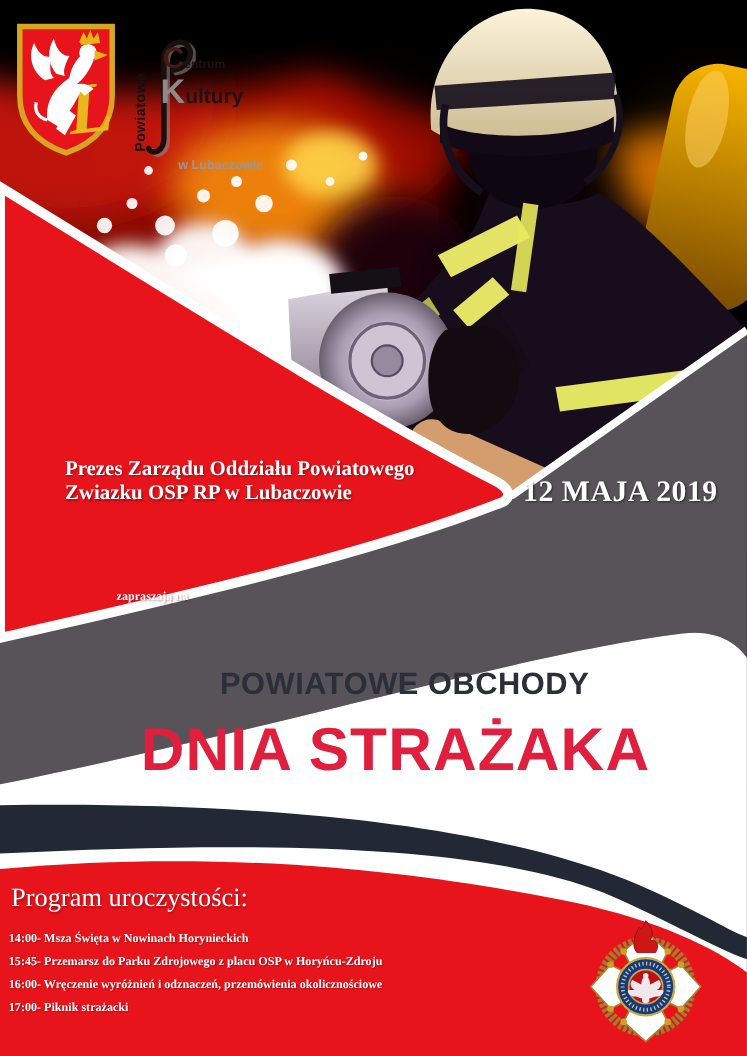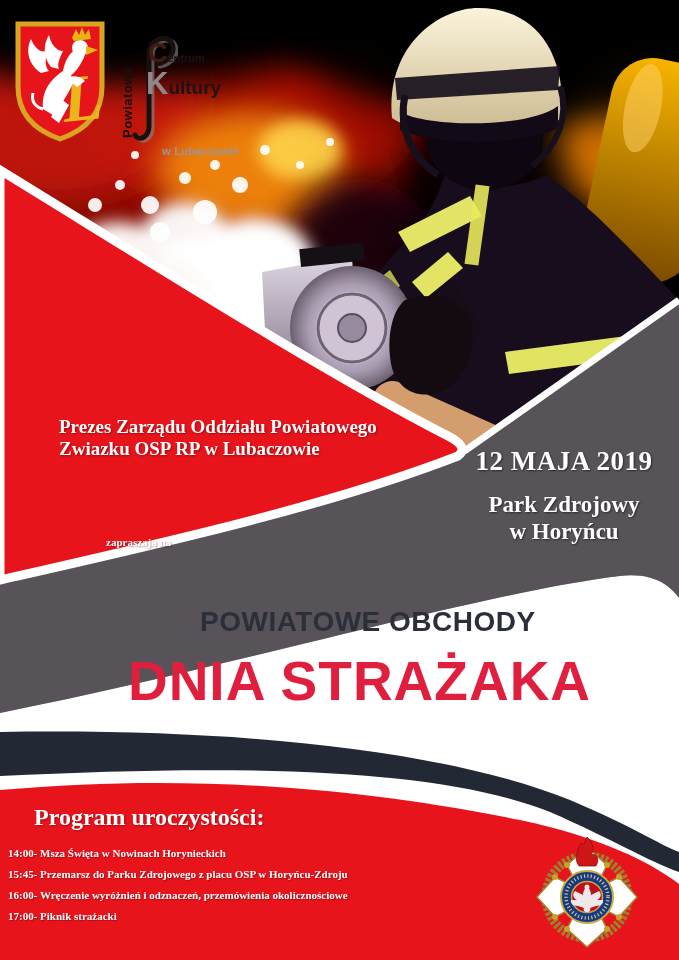--- a/index.html
+++ b/index.html
@@ -13,39 +13,38 @@
   .inv{
     left:28px;top:416px;width:420px;color:#fff;font-weight:bold;
     font-size:19px;line-height:22px;text-shadow:1px 1px 2px rgba(60,0,0,.45);margin-left:31px;
   }
   .inv .gap{height:18px;}
   .invite-line{
     left:106px;top:536px;color:#fff;font-weight:bold;font-size:11px;
     text-shadow:1px 1px 2px rgba(60,0,0,.45);
   }
   .date-block{
-    left:448px;top:446px;width:232px;text-align:center;color:#fff;
+    left:448px;top:431px;width:232px;text-align:center;color:#fff;
     font-weight:bold;text-shadow:1px 1px 2px rgba(0,0,0,.5);
   }
   .date-line{font-size:27px;letter-spacing:.5px;}
   .venue{font-size:23px;line-height:27px;margin-top:14px;}
   .subtitle{
     left:200px;right:34px;top:606px;text-align:left;
     font-family:"Liberation Sans",sans-serif;font-weight:bold;
     font-size:28px;letter-spacing:.5px;color:var(--subtitle,#2b2f3a);
   }
   .title{
     left:50px;right:10px;top:649px;text-align:center;
     font-family:"Liberation Sans",sans-serif;font-weight:bold;
     font-size:55px;letter-spacing:1px;color:var(--title_red,#e01f3e);
   }
   .prog-head{
-    left:10px;top:804px;color:#fff;font-weight:bold;font-size:24px;
+    left:10px;top:804px;color:#fff;font-weight:normal;font-size:24px;
     text-shadow:1px 1px 2px rgba(60,0,0,.4);
-    margin-left:24px;
   }
   .prog-items{
     left:8px;top:843px;width:530px;color:#fff;font-weight:bold;
     font-size:11px;line-height:21px;text-shadow:1px 1px 1px rgba(60,0,0,.4);
   }
   
   .pck{left:112px;top:26px;width:160px;height:122px;}
   .pck-vert{
     position:absolute;left:8px;top:8px;height:104px;
     writing-mode:vertical-rl;transform:rotate(180deg);
@@ -221,24 +220,20 @@
 
   <div class="abs inv">
     <div>Prezes Zarządu Oddziału Powiatowego</div>
     <div>Zwiazku OSP RP w Lubaczowie</div>
     <div class="gap"></div>
   </div>
   <div class="abs invite-line">zapraszają na</div>
 
   <div class="abs date-block">
     <div class="date-line">12 MAJA 2019</div>
-    <div class="venue">
-      <div>Park Zdrojowy</div>
-      <div>w Horyńcu</div>
-    </div>
   </div>
 
   <div class="abs subtitle">POWIATOWE OBCHODY</div>
   <div class="abs title">DNIA STRAŻAKA</div>
 
   <div class="abs prog-head">Program uroczystości:</div>
   <div class="abs prog-items">
     <div>14:00- Msza Święta w Nowinach Horynieckich</div>
     <div>15:45- Przemarsz do Parku Zdrojowego z placu OSP w Horyńcu-Zdroju</div>
     <div>16:00- Wręczenie wyróżnień i odznaczeń, przemówienia okolicznościowe</div>

